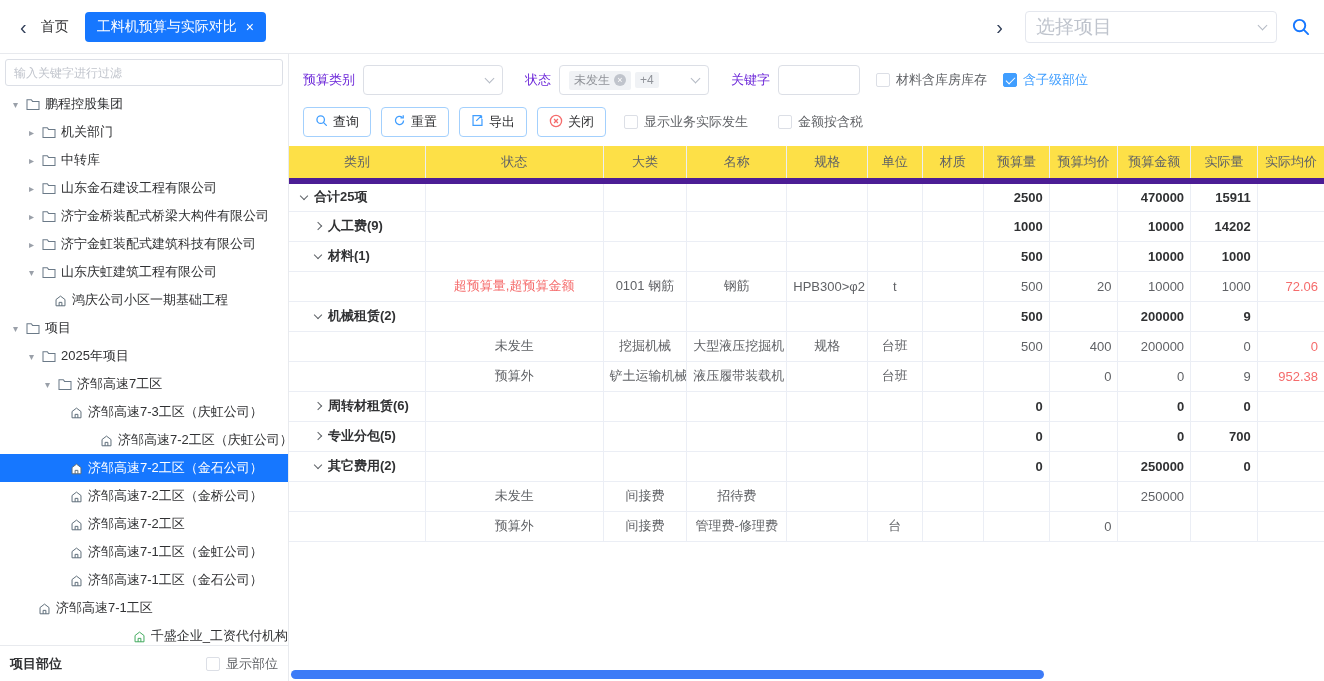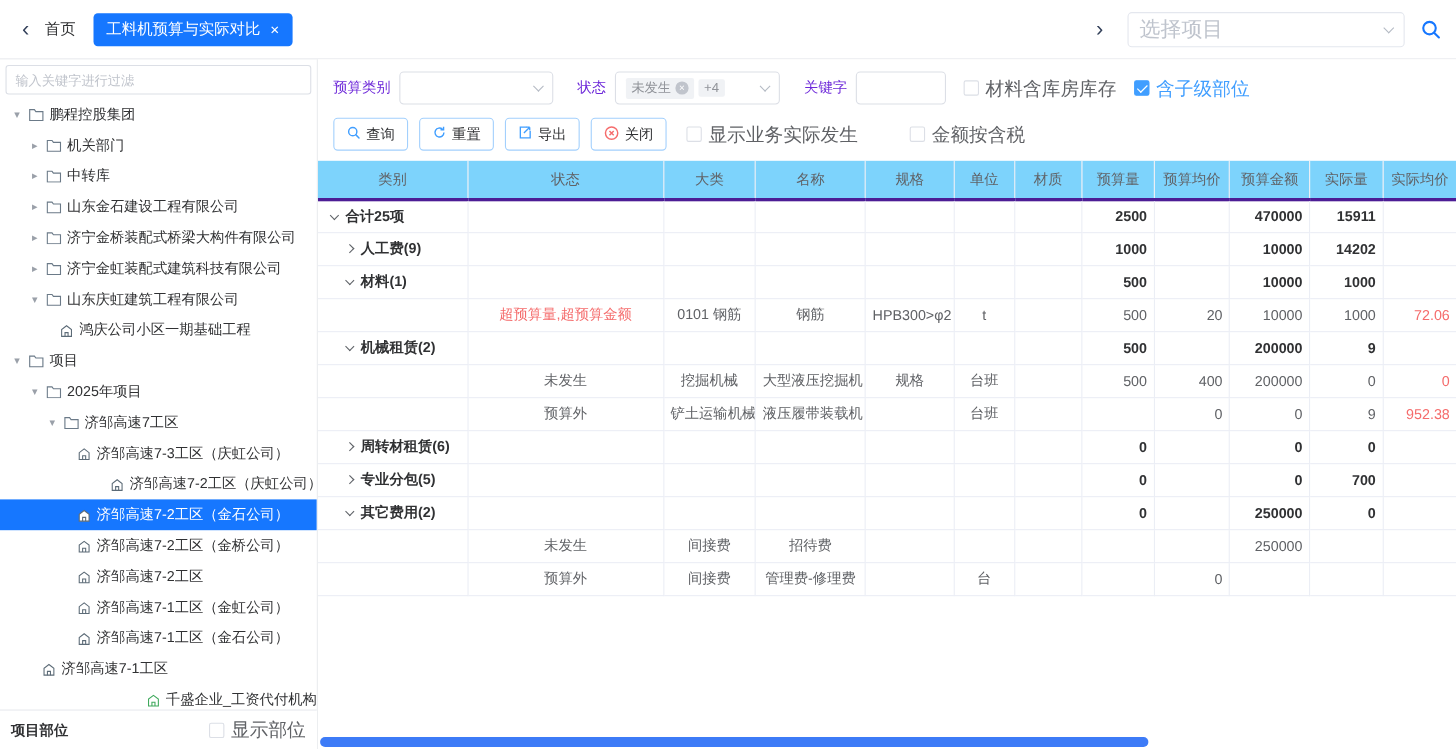--- a/index.html
+++ b/index.html
@@ -30,21 +30,21 @@
   .tree { flex:1; overflow:hidden; }
   .tree-node { height:28px; display:flex; align-items:center; gap:5px; white-space:nowrap; overflow:hidden; cursor:pointer; font-size:13px; color:#303133; }
   .tree-node.selected { background:#1677ff; color:#fff; }
   .tree-caret { color:#9aa0a9; font-size:10px; width:11px; text-align:center; flex:0 0 auto; }
   .tree-icon { display:inline-flex; align-items:center; flex:0 0 auto; }
   .tree-label { overflow:hidden; }
   .sidebar-footer { height:36px; flex:0 0 auto; border-top:1px solid #e8eaee; display:flex; align-items:center; justify-content:space-between; padding:0 10px; background:#fff; }
   .footer-label { font-weight:bold; color:#303133; font-size:13px; }
 
   
-  .checkbox { display:inline-flex; align-items:center; gap:6px; cursor:pointer; color:#606266; font-size:17px; white-space:nowrap; }
+  .checkbox { display:inline-flex; align-items:center; gap:6px; cursor:pointer; color:#606266; font-size:13px; white-space:nowrap; }
   .cb { width:14px; height:14px; border:1px solid #dcdfe6; border-radius:2px; background:#fff; position:relative; flex:0 0 auto; }
   .cb.checked { background:#409eff; border-color:#409eff; }
   .cb.checked::after { content:""; position:absolute; left:4px; top:1px; width:4px; height:8px; border-right:1.5px solid #fff; border-bottom:1.5px solid #fff; transform:rotate(45deg); }
   .checkbox.blue-label { color:#409eff; }
 
   
   .main { flex:1; min-width:0; display:flex; flex-direction:column; position:relative; background:#fff; }
   .filter-row { display:flex; align-items:center; padding:11px 14px 3px; gap:8px; flex:0 0 auto; }
   .toolbar-row { display:flex; align-items:center; padding:9px 14px; gap:10px; flex:0 0 auto; }
   .flabel { color:#6d28d9; }
@@ -55,21 +55,21 @@
   .kw-input { width:82px; height:30px; border:1px solid #dcdfe6; border-radius:4px; padding:0 8px; font-size:13px; outline:none; }
   .tag { background:#f0f2f5; border-radius:2px; padding:1px 5px; font-size:12px; color:#909399; display:inline-flex; align-items:center; gap:4px; white-space:nowrap; }
   .tag-close { width:12px; height:12px; border-radius:50%; background:#c0c4cc; color:#fff; font-size:9px; line-height:12px; text-align:center; cursor:pointer; }
   .btn { height:30px; border:1px solid #a3d0fd; border-radius:4px; background:#fff; display:inline-flex; align-items:center; gap:5px; padding:0 11px; color:#303133; font-size:13px; cursor:pointer; }
   .btn svg { flex:0 0 auto; }
   .cbgap { margin-left:8px; }
 
   
   .table-wrap { flex:1; min-height:0; overflow:hidden; }
   table.grid { width:100%; border-collapse:collapse; table-layout:fixed; }
-  .grid th { background:#7dd3fc; color:#606266; font-weight:normal; height:35px; border-bottom:3px solid #4c1d95; border-right:1px solid #ebeef5; font-size:13px; text-align:center; cursor:pointer; }
+  .grid th { background:#fde047; color:#606266; font-weight:normal; height:35px; border-bottom:6px solid #4c1d95; border-right:1px solid #ebeef5; font-size:13px; text-align:center; cursor:pointer; }
   .grid th:last-child, .grid td:last-child { border-right:none; }
   .grid td { height:30px; border-bottom:1px solid #ebeef5; border-right:1px solid #ebeef5; font-size:13px; color:#606266; overflow:hidden; white-space:nowrap; padding:0 6px; }
   .grid td.ctr { text-align:center; }
   .grid td.num { text-align:right; }
   .group-row td { font-weight:bold; color:#303133; }
   .red { color:#f56c6c; }
   .cat-label { color:#303133; }
   .row-chev { display:inline-block; width:6px; height:6px; border-right:1.4px solid #5f6368; border-bottom:1.4px solid #5f6368; margin-right:7px; vertical-align:middle; }
   .row-chev.down { transform:rotate(45deg); margin-bottom:3px; }
   .row-chev.right { transform:rotate(-45deg); margin-bottom:1px; }
@@ -355,21 +355,21 @@
           <span><svg width="14" height="14" viewBox="0 0 16 16">
                 <circle cx="8" cy="8" r="6.4" fill="none" stroke="#f56c6c" stroke-width="1.5"></circle>
                 <path d="M5.8 5.8l4.4 4.4M10.2 5.8l-4.4 4.4" stroke="#f56c6c" stroke-width="1.5"></path>
               </svg></span>
           <span>关闭</span>
         </button>
         <label class="checkbox cbgap">
           <span class="cb"></span>
           <span>显示业务实际发生</span>
         </label>
-        <label class="checkbox" style="margin-left:37px;">
+        <label class="checkbox" style="margin-left:20px;">
           <span class="cb"></span>
           <span>金额按含税</span>
         </label>
       </div>
 
       <div class="table-wrap">
         <table class="grid">
           <colgroup id="cols">
               <col style="width: 135px;">
               <col style="width: 176px;">

